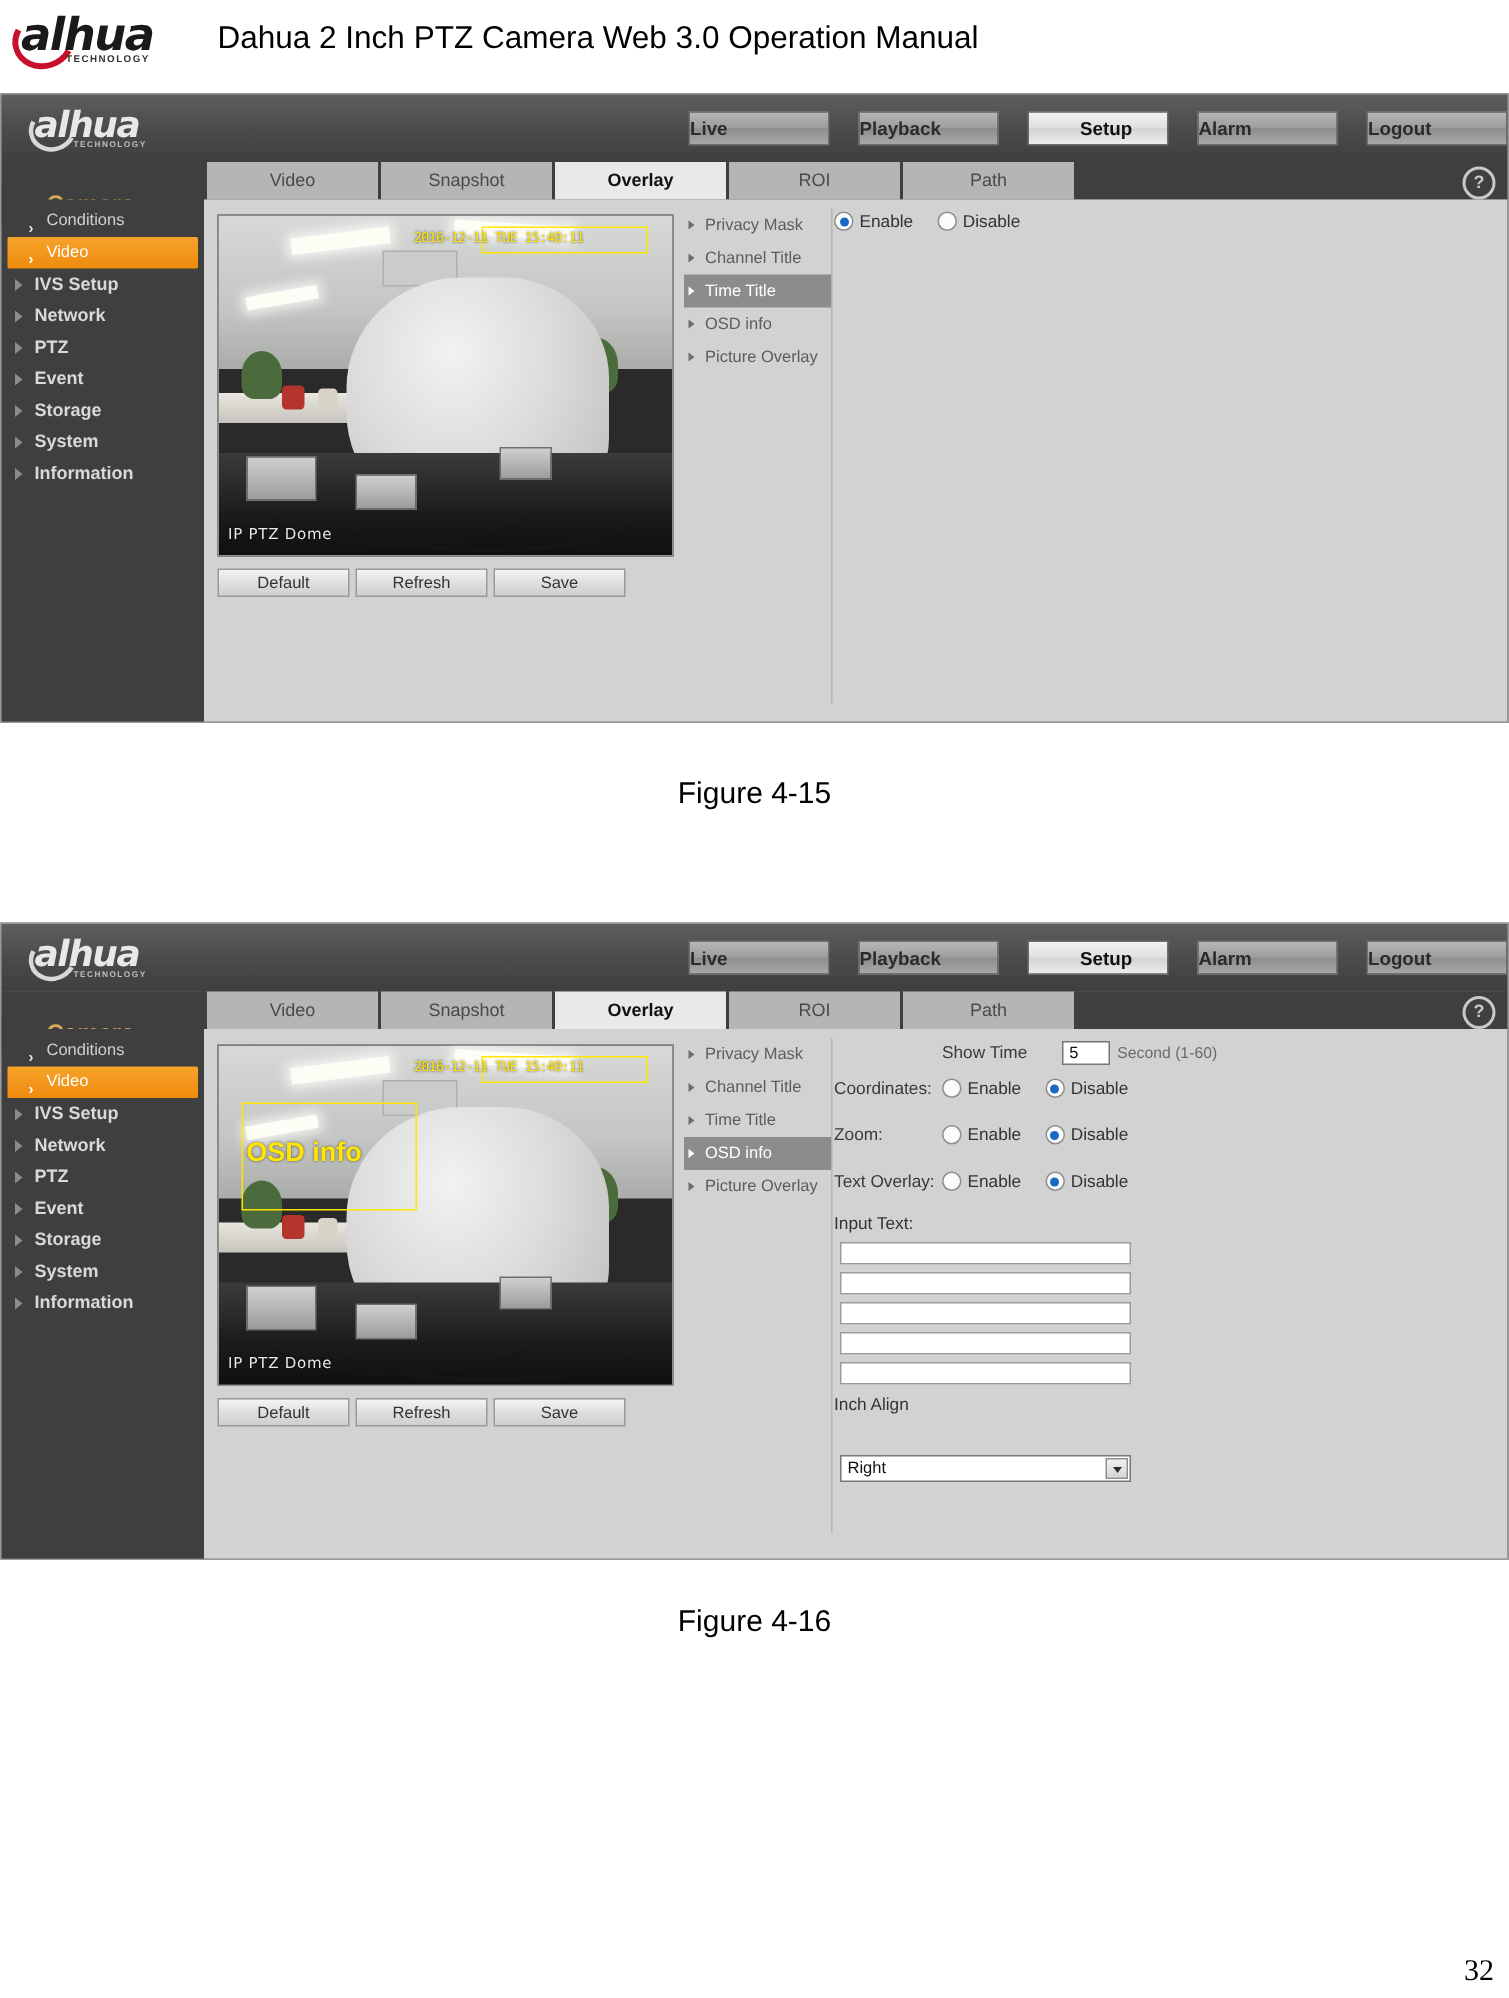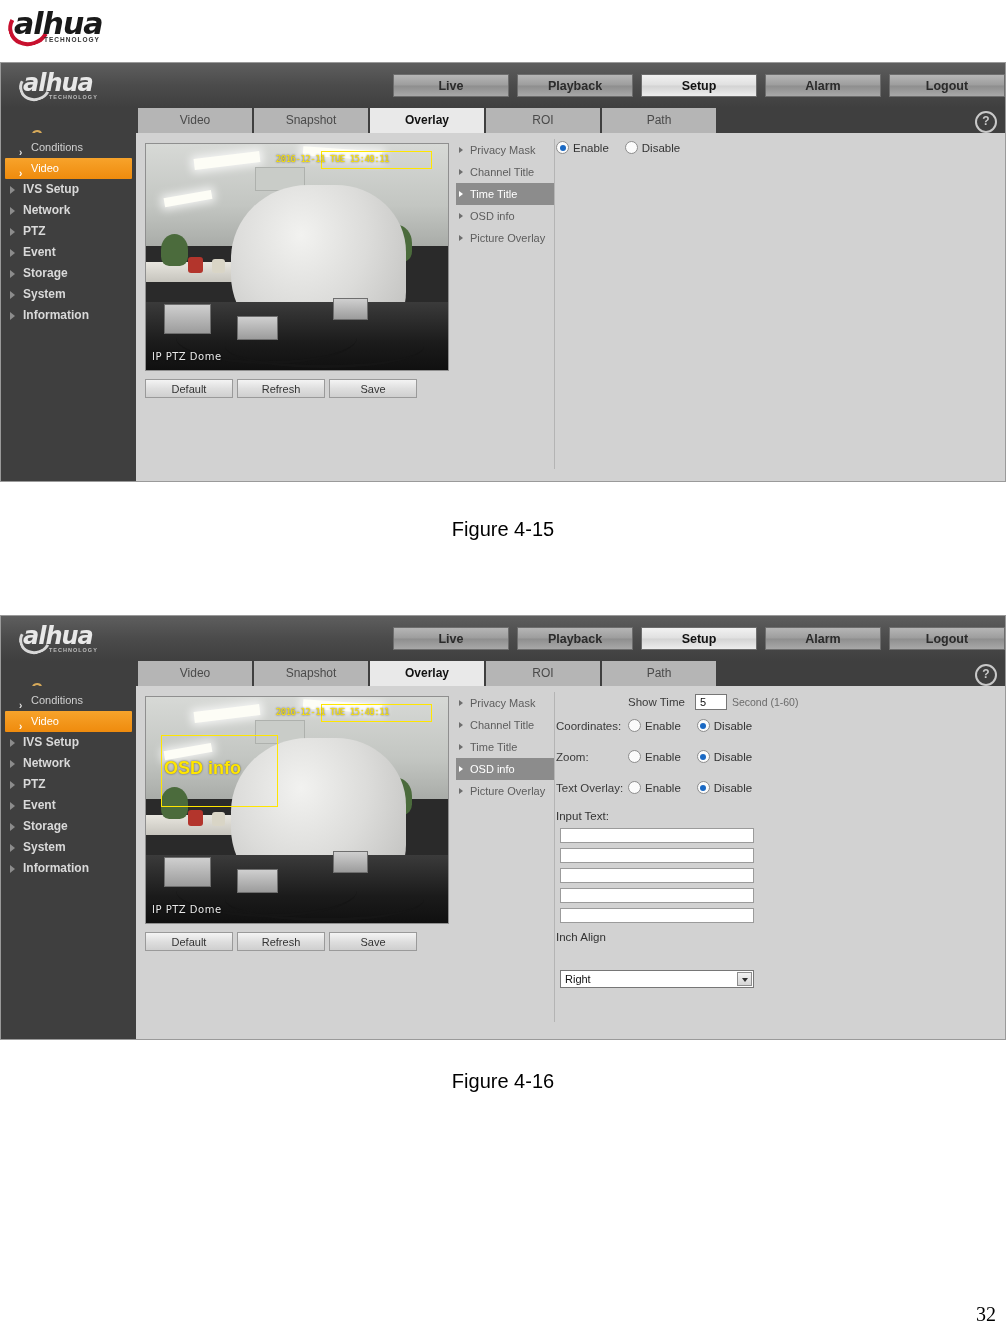--- a/index.html
+++ b/index.html
@@ -130,37 +130,37 @@
     font-weight: bold;
   }
 
   .nav-buttons {
     position: absolute;
     right: 0px;
     top: 11px;
     display: flex;
   }
   .nav-btn {
-    width: 116px;
+    width: 94px;
     height: 23px;
     line-height: 23px;
-    text-align: center;
     font-size: 12.5px;
     font-weight: bold;
     color: #2b2b2b;
     background: linear-gradient(180deg, #b6b6b6 0%, #9d9d9d 48%, #8e8e8e 52%, #a8a8a8 100%);
     border: 1px solid #6d6d6d;
-    margin-left: 8px;
+    margin-left: 19px;
     box-sizing: border-box;
     cursor: pointer;
     font-family: "Liberation Sans", sans-serif;
   }
   .nav-btn.active {
     background: linear-gradient(180deg, #f2f2f2 0%, #e0e0e0 48%, #d3d3d3 52%, #ededed 100%);
     color: #111;
+    padding-left: 34px;
   }
 
   
   .app-tabrow {
     position: relative;
     height: 25px;
     background: #3f3f3f;
   }
   .side-header {
     position: absolute;
@@ -569,20 +569,21 @@
 </style>
 </head>
 <body>
 
 <div class="doc-header">
   <div class="logo-mark">
     <div class="swoosh"></div>
     <div class="word">alhua</div>
     <div class="tagline">TECHNOLOGY</div>
   </div>
+  <div class="doc-title">Dahua 2 Inch PTZ Camera Web 3.0 Operation Manual</div>
 </div>
 
 <div class="app" id="app1" style="top:62px; height:420px;">
 
   <div class="app-topbar">
     <div class="app-logo">
       <div class="swoosh"></div>
       <div class="word">alhua</div>
       <div class="tagline">TECHNOLOGY</div>
     </div>
@@ -847,21 +848,21 @@
           <span class="tri"></span>
           <span>Picture Overlay</span>
         </div>
       </div>
 
       <div class="form-area">
 
 
         <div class="row">
           <span class="lbl lbl-w"></span>
-          <span class="lbl" style="margin-right:10px;">Show Time</span>
+          <span class="lbl" style="margin-right:23px;">Show Time</span>
           <div class="textbox">5</div>
           <span class="hint">Second (1-60)</span>
         </div>
 
         <div class="row">
           <span class="lbl lbl-w">Coordinates:</span>
           <span class="radio"></span>
           <span class="radio-label">Enable</span>
           <span class="radio on"></span>
           <span class="radio-label">Disable</span>

